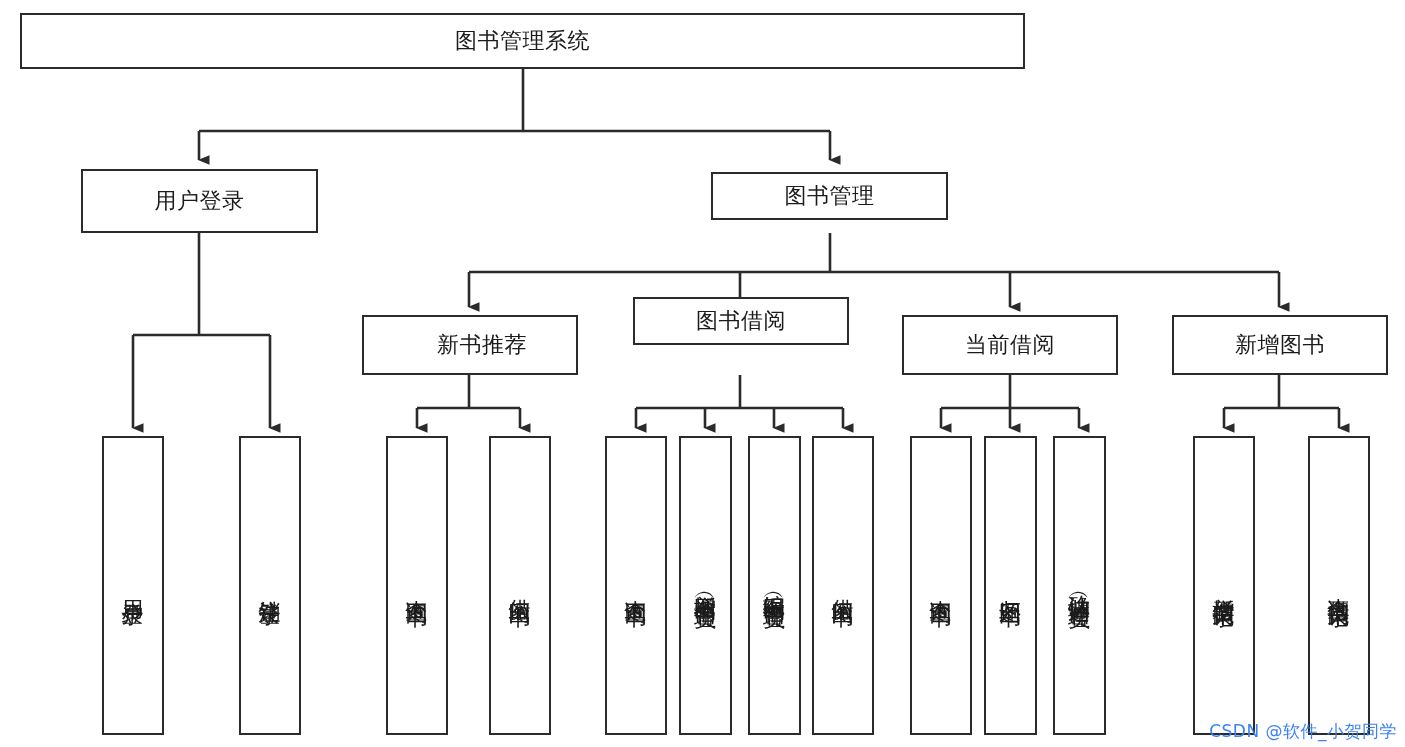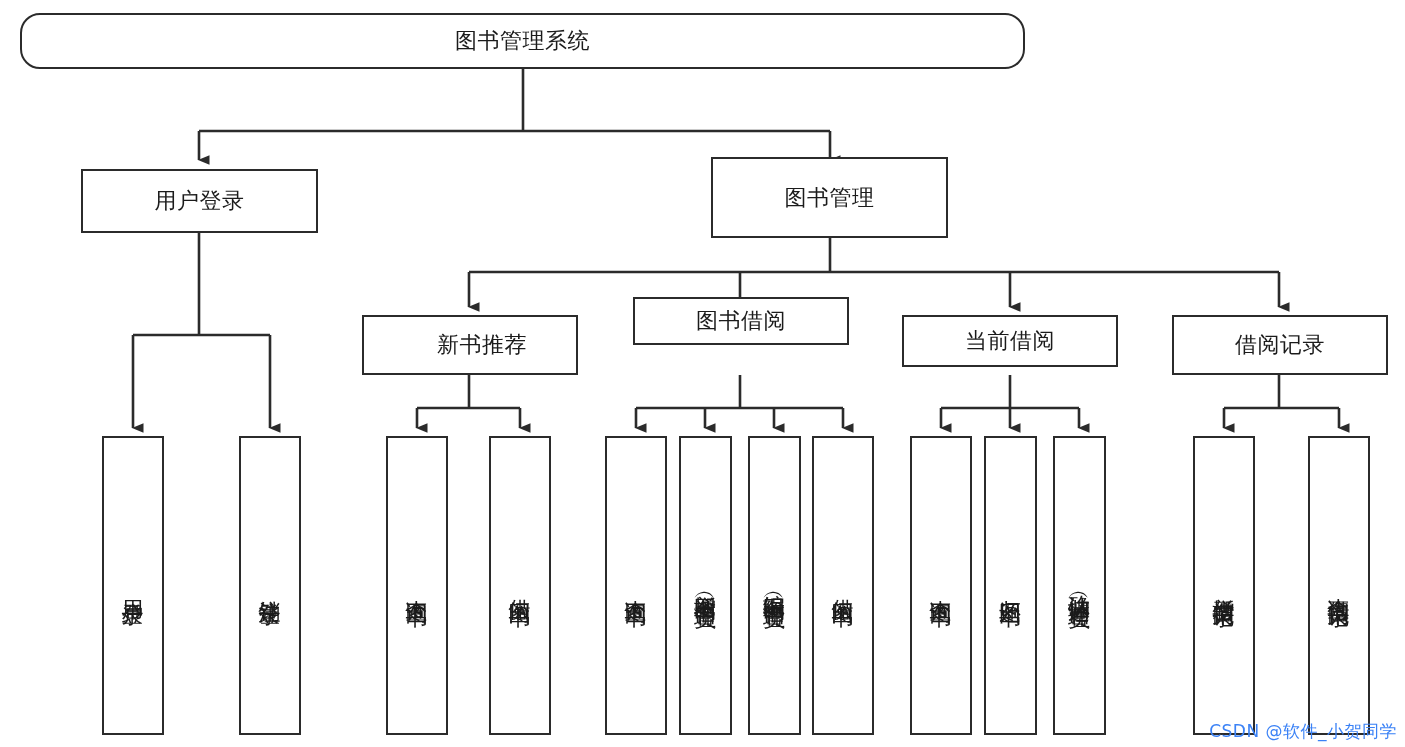--- a/index.html
+++ b/index.html
@@ -126,46 +126,46 @@
       <path d="M 1079 408 L 1079 428" marker-end="url(#arrow)"></path>
 
       <path d="M 1279 375 L 1279 408"></path>
       <path d="M 1224 408 L 1339 408"></path>
       <path d="M 1224 408 L 1224 428" marker-end="url(#arrow)"></path>
       <path d="M 1339 408 L 1339 428" marker-end="url(#arrow)"></path>
 
     </g>
   </svg>
 
-  <div class="node root horiz" style="left:20px; top:13px; width:1005px; height:56px;border-radius:20px;">
+  <div class="node root horiz" style="left:20px; top:13px; width:1005px; height:56px;">
     <span class="node-label">图书管理系统</span>
   </div>
 
   <div class="node horiz" style="left:81px; top:169px; width:237px; height:64px;">
     <span class="node-label">用户登录</span>
   </div>
 
-  <div class="node horiz" style="left:711px; top:157px; width:237px; height:81px;">
+  <div class="node horiz" style="left:711px; top:172px; width:237px; height:48px;">
     <span class="node-label">图书管理</span>
   </div>
 
   <div class="node horiz" style="left:362px; top:315px; width:216px; height:60px;padding-left:24px;">
     <span class="node-label">新书推荐</span>
   </div>
 
   <div class="node horiz" style="left:633px; top:297px; width:216px; height:48px;align-items:center;">
     <span class="node-label">图书借阅</span>
   </div>
 
-  <div class="node horiz" style="left:902px; top:315px; width:216px; height:52px;">
+  <div class="node horiz" style="left:902px; top:315px; width:216px; height:60px;">
     <span class="node-label">当前借阅</span>
   </div>
 
   <div class="node horiz" style="left:1172px; top:315px; width:216px; height:60px;">
-    <span class="node-label">借阅记录</span>
+    <span class="node-label">新增图书</span>
   </div>
 
   <div class="node vert" style="left:102px; top:436px; width:62px; height:299px;">
     <span class="node-label">用户登录</span>
   </div>
 
   <div class="node vert" style="left:239px; top:436px; width:62px; height:299px;">
     <span class="node-label">注销登录</span>
   </div>
 

